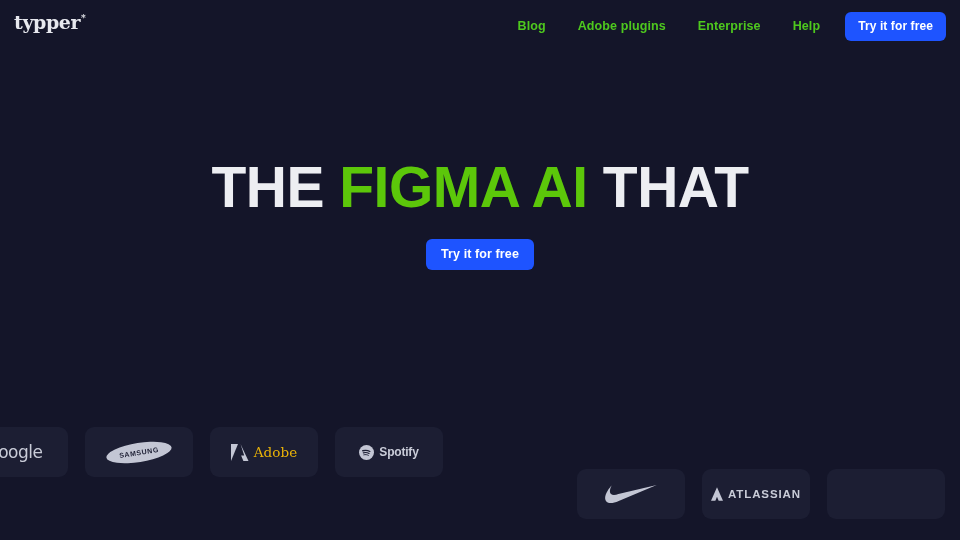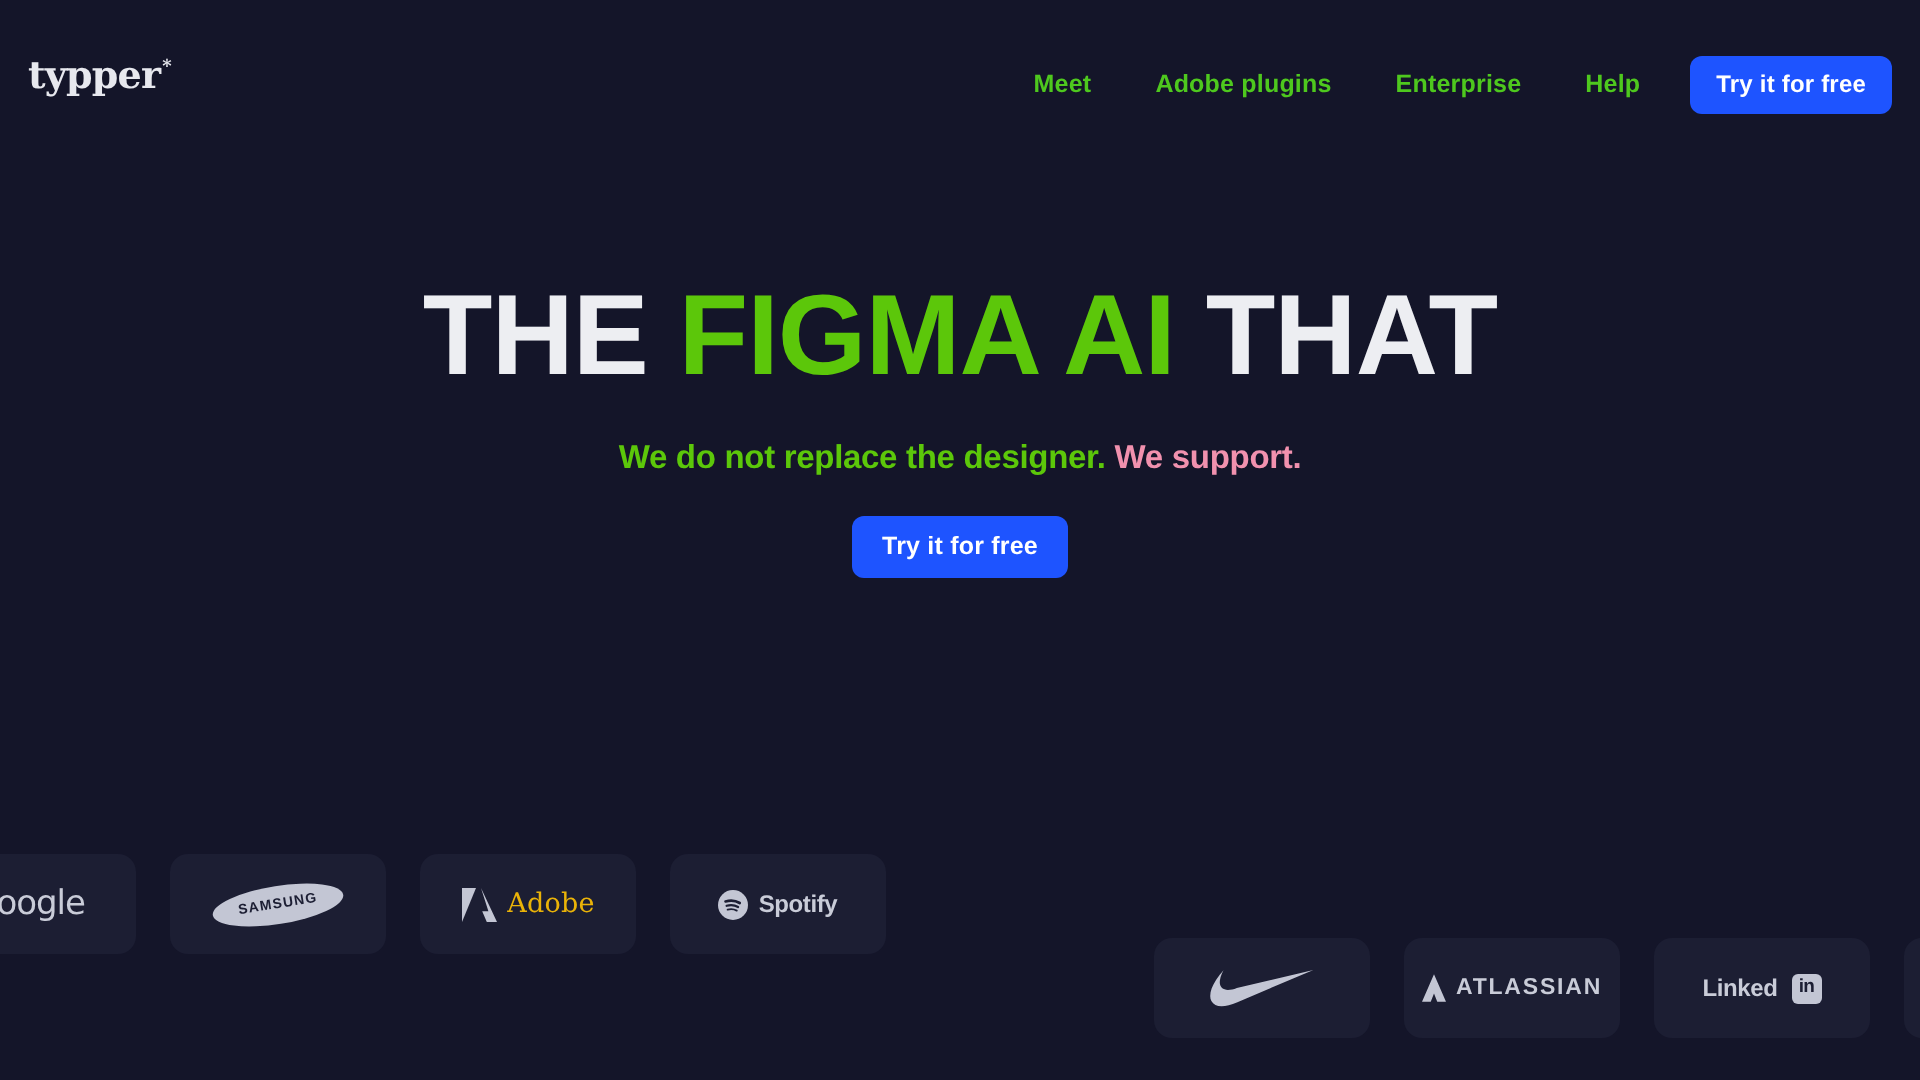--- a/index.html
+++ b/index.html
@@ -7,21 +7,21 @@
     width:960px; height:540px;
     overflow:hidden;
     background:#141529;
     font-family:"Liberation Sans", sans-serif;
     -webkit-font-smoothing:antialiased;
   }
   .page { position:relative; width:960px; height:540px; background:#141529; overflow:hidden; }
 
   
   .navbar {
-    position:absolute; top:16px; left:0; width:960px; height:52px;
+    position:absolute; top:0; left:0; width:960px; height:52px;
     display:flex; align-items:center;
   }
   .brand {
     position:absolute; left:14px; top:13px;
     font-family:"DejaVu Serif","Liberation Serif", serif;
     font-weight:700; font-size:19px; letter-spacing:-0.4px;
     color:#e7e8ee; line-height:1;
     display:flex; align-items:flex-start;
   }
   .brand-star { font-size:9px; line-height:1; margin-left:1px; margin-top:1px; color:#e7e8ee; }
@@ -166,35 +166,34 @@
 <div class="page">
 
   <div class="navbar">
 
     <div class="brand">
       <span>typper</span>
         <span class="brand-star">*</span>
     </div>
 
     <div class="nav-links">
-      <a class="nav-link" href="#">Meet</a>
+      <a class="nav-link" href="#">Blog</a>
       <a class="nav-link" href="#">Adobe plugins</a>
       <a class="nav-link" href="#">Enterprise</a>
       <a class="nav-link" href="#">Help</a>
       <button class="nav-cta">Try it for free</button>
     </div>
 
   </div>
 
   <div class="hero">
 
     <h1 class="headline"><span class="hl-white">THE </span><span class="hl-green">FIGMA AI</span><span class="hl-white"> THAT</span></h1>
 
 
-    <p class="subhead"><span class="sub-green">We do not replace the designer.</span><span class="sub-pink"> We support.</span></p>
 
     <button class="hero-cta">Try it for free</button>
 
   </div>
 
   <div class="logo-row logo-row-top">
 
     <div class="logo-card">
       <div class="logo-mark">
         <span class="m-google">Google</span>
@@ -245,28 +244,20 @@
 
     <div class="logo-card">
       <div class="logo-mark">
         <svg width="12" height="14" viewBox="0 0 14 16">
           <path d="M7 0 0 16h5.1L7 11.2 8.9 16H14L7 0z" fill="#c3c6d4"></path>
         </svg>
         <span class="m-atlassian-text">ATLASSIAN</span>
       </div>
     </div>
 
-    <div class="logo-card">
-      <div class="logo-mark">
-        <span class="m-linkedin-text">Linked</span>
-        <span class="m-linkedin-box">
-          <span class="m-linkedin-in">in</span>
-        </span>
-      </div>
-    </div>
 
     <div class="logo-card logo-card-wide">
       
     </div>
 
   </div>
 
 </div>
 
 </body></html>

